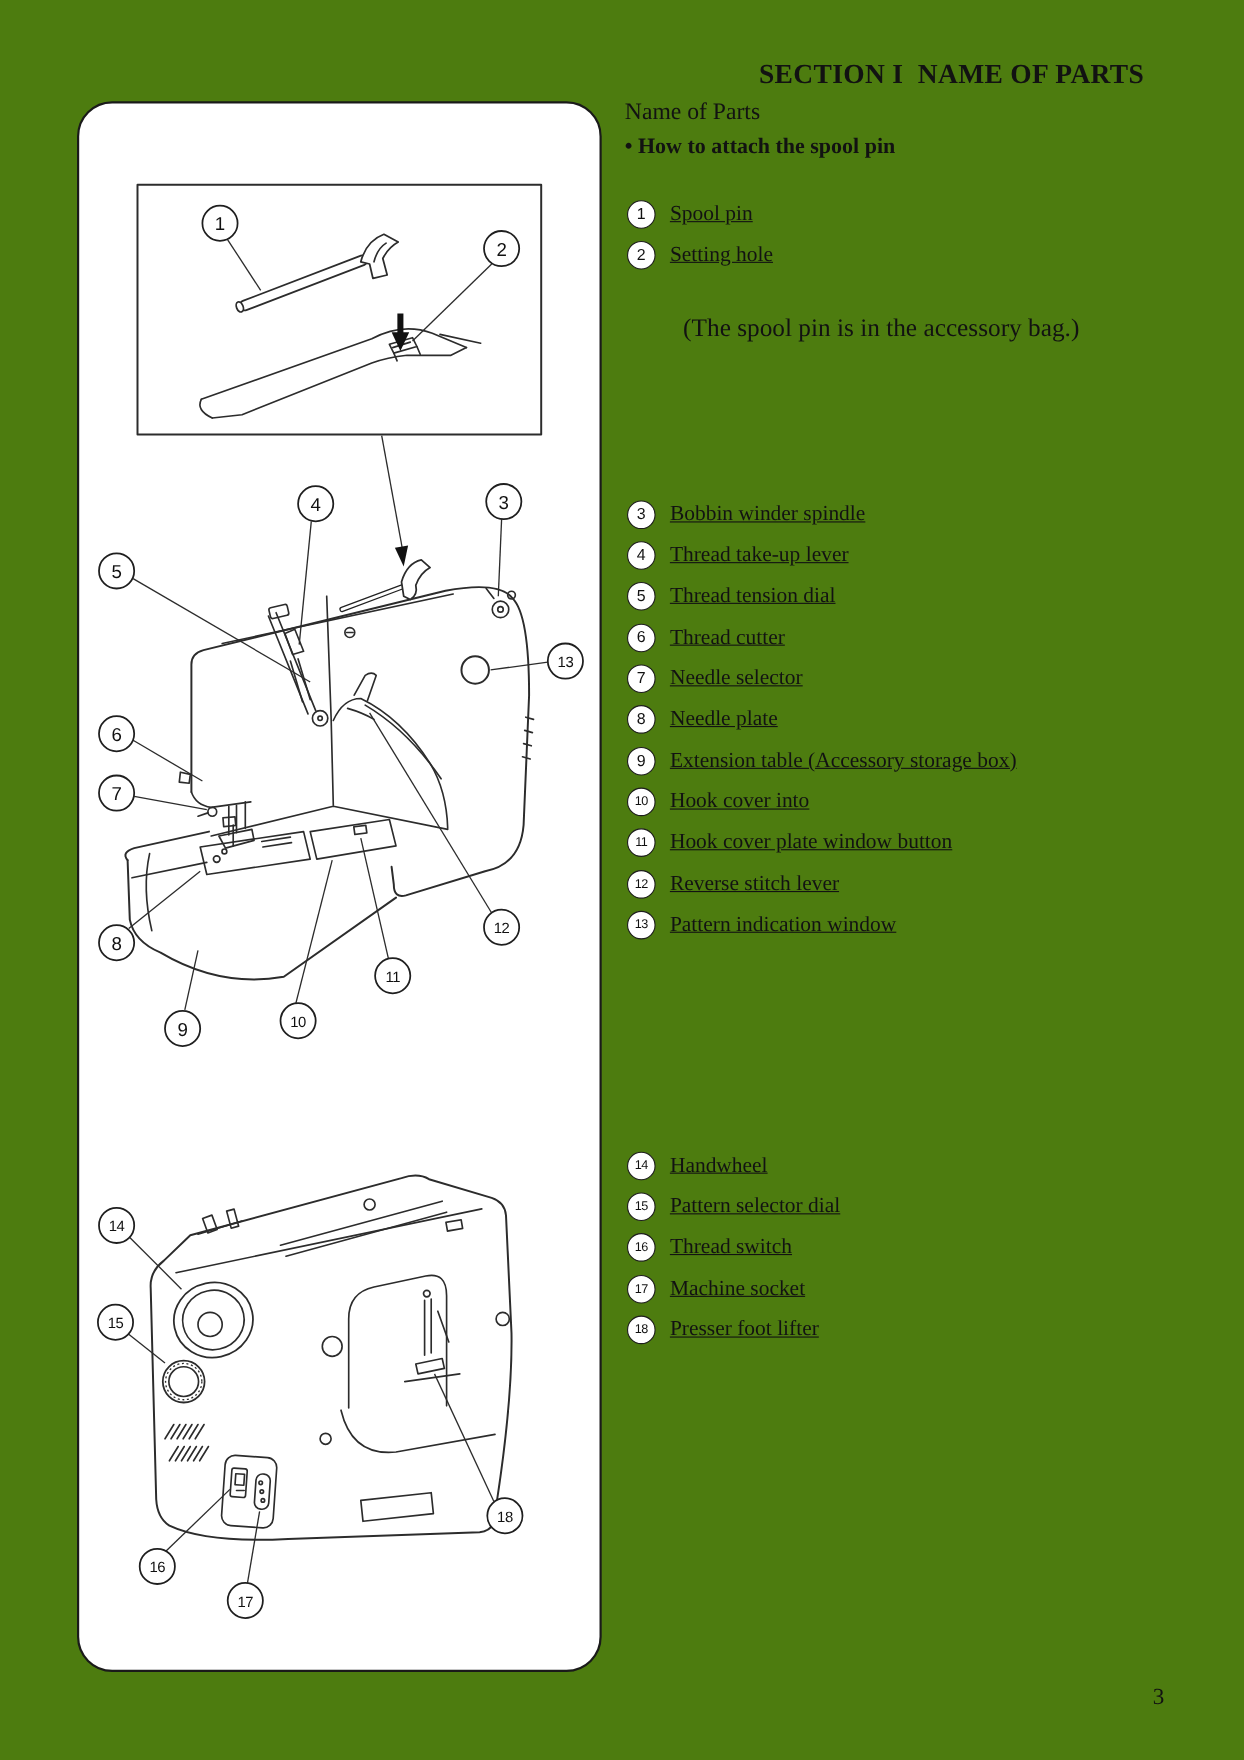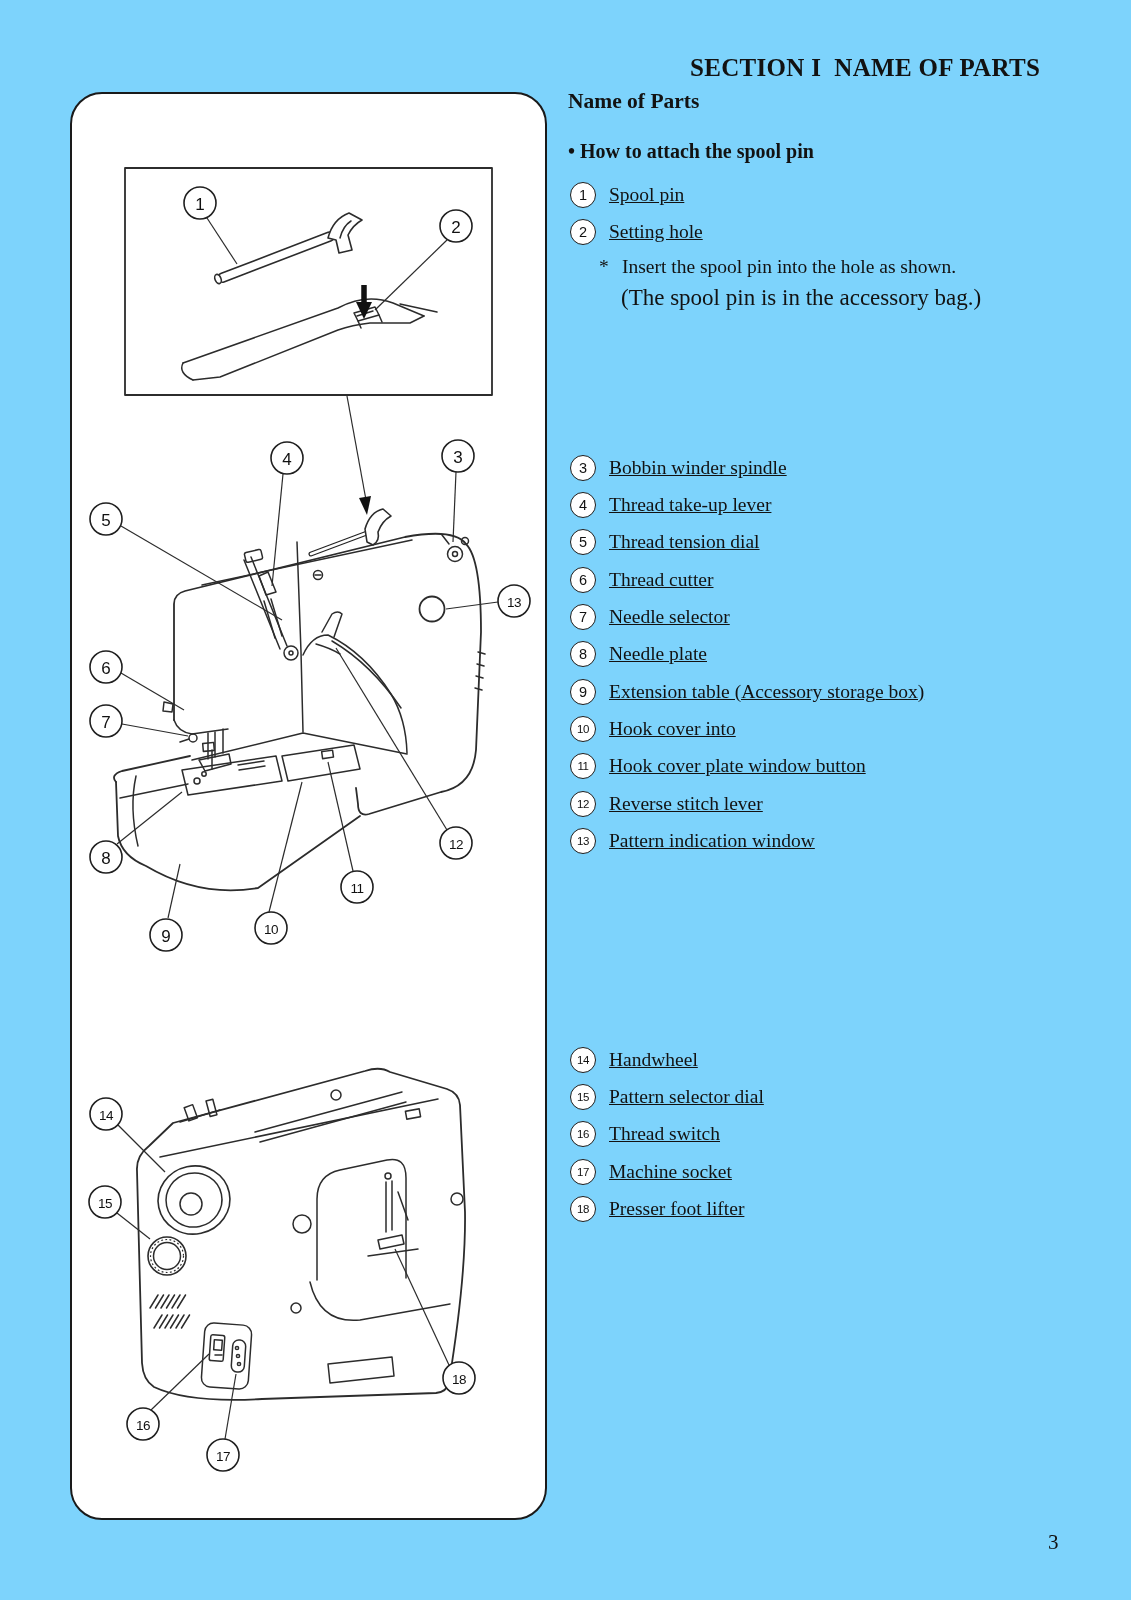--- a/index.html
+++ b/index.html
@@ -1,21 +1,21 @@
 <!DOCTYPE html>
 <html><head>
 <meta charset="utf-8">
 <style>
   html,body{margin:0;padding:0;background:#ffffff;}
-  .page{position:relative;width:1131px;height:1600px;background:#7dd3fc;overflow:hidden;
+  .page{position:relative;width:1131px;height:1600px;background:#4d7c0f;overflow:hidden;
         font-family:"Liberation Serif",serif;color:#121212;}
   .section-title{position:absolute;left:690px;top:54px;font-weight:bold;font-size:25px;
         letter-spacing:.3px;white-space:pre;}
-  .name-heading{position:absolute;left:568px;top:89px;font-weight:bold;font-size:21.5px;}
-  .bullet-heading{position:absolute;left:568px;top:140px;font-weight:bold;font-size:20px;}
+  .name-heading{position:absolute;left:568px;top:89px;font-weight:normal;font-size:21.5px;}
+  .bullet-heading{position:absolute;left:568px;top:122px;font-weight:bold;font-size:20px;}
   .plist{position:absolute;display:flex;flex-direction:column;}
   .prow{display:flex;align-items:center;height:37.35px;gap:13px;}
   .pnum{width:26px;height:26px;box-sizing:border-box;border:1.5px solid #1d1d1d;border-radius:50%;
         display:flex;align-items:center;justify-content:center;flex:none;
         font-family:"Liberation Sans",sans-serif;font-size:14.5px;color:#111;background:#fff;}
   .prow.two .pnum{font-size:11.5px;letter-spacing:-.4px;}
   .plabel{font-size:19.5px;white-space:nowrap;text-decoration:underline;}
   .note1{position:absolute;left:599px;top:256px;font-size:19.5px;}
   .note1 .star{display:inline-block;width:23px;}
   .note2{position:absolute;left:621px;top:285px;font-size:23px;}
@@ -48,23 +48,20 @@
   <div class="plist" style="left:570px;top:176px;">
     <div class="prow">
       <span class="pnum">1</span>
       <span class="plabel">Spool pin</span>
     </div>
     <div class="prow">
       <span class="pnum">2</span>
       <span class="plabel">Setting hole</span>
     </div>
   </div>
-  <div class="note1">
-    <span class="star">*</span><span>Insert the spool pin into the hole as shown.</span>
-  </div>
   <div class="note2">(The spool pin is in the accessory bag.)</div>
 
   <div class="plist" style="left:570px;top:449px;">
     <div class="prow">
         <span class="pnum">3</span>
         <span class="plabel">Bobbin winder spindle</span>
       </div>
     <div class="prow">
         <span class="pnum">4</span>
         <span class="plabel">Thread take-up lever</span>

